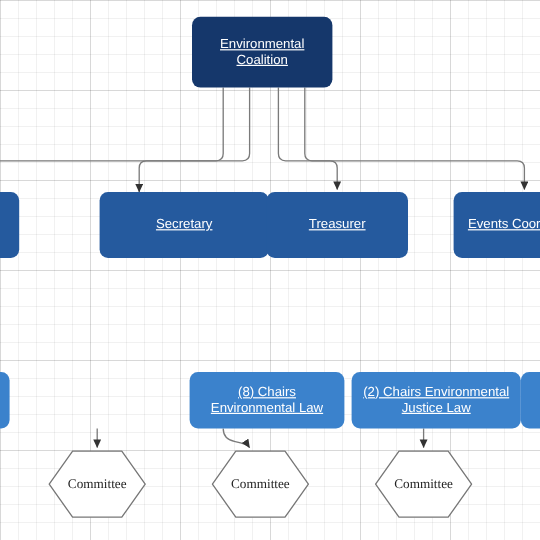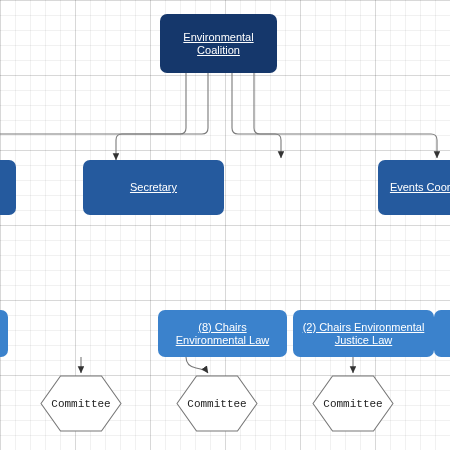--- a/index.html
+++ b/index.html
@@ -66,21 +66,21 @@
     position: absolute;
     left: 0;
     top: 0;
     width: 100%;
     height: 100%;
     display: flex;
     align-items: center;
     justify-content: center;
     font-size: 11px;
     color: #222222;
-    font-family: Liberation Mono, monospace;
+    font-family: Liberation Serif, serif;
   }
 </style>
 </head>
 <body>
 
 <div id="canvas">
 
   <svg id="edges" viewBox="0 0 450 450" xmlns="http://www.w3.org/2000/svg">
     <defs>
       <marker id="arrow" markerWidth="9" markerHeight="9" refX="6.2" refY="3" orient="auto" markerUnits="strokeWidth">
@@ -104,20 +104,23 @@
 
   <div class="node root" style="left:160px; top:14px; width:117px; height:59px;">
     <span>Environmental Coalition</span>
   </div>
 
   <div class="node officer" style="left:-26px; top:160px; width:42px; height:55px;">
     <span></span>
   </div>
   <div class="node officer" style="left:61px; top:160px; width:141px; height:55px;margin-left:22px;">
     <span>Secretary</span>
+  </div>
+  <div class="node officer" style="left:222px; top:160px; width:118px; height:55px;">
+    <span>Treasurer</span>
   </div>
   <div class="node officer" style="left:378px; top:160px; width:118px; height:55px;">
     <span>Events Coordinator</span>
   </div>
 
   <div class="node chair" style="left:-22px; top:310px; width:30px; height:47px;">
     <span></span>
   </div>
   <div class="node chair" style="left:158px; top:310px; width:129px; height:47px;">
     <span>(8) Chairs Environmental Law</span>

